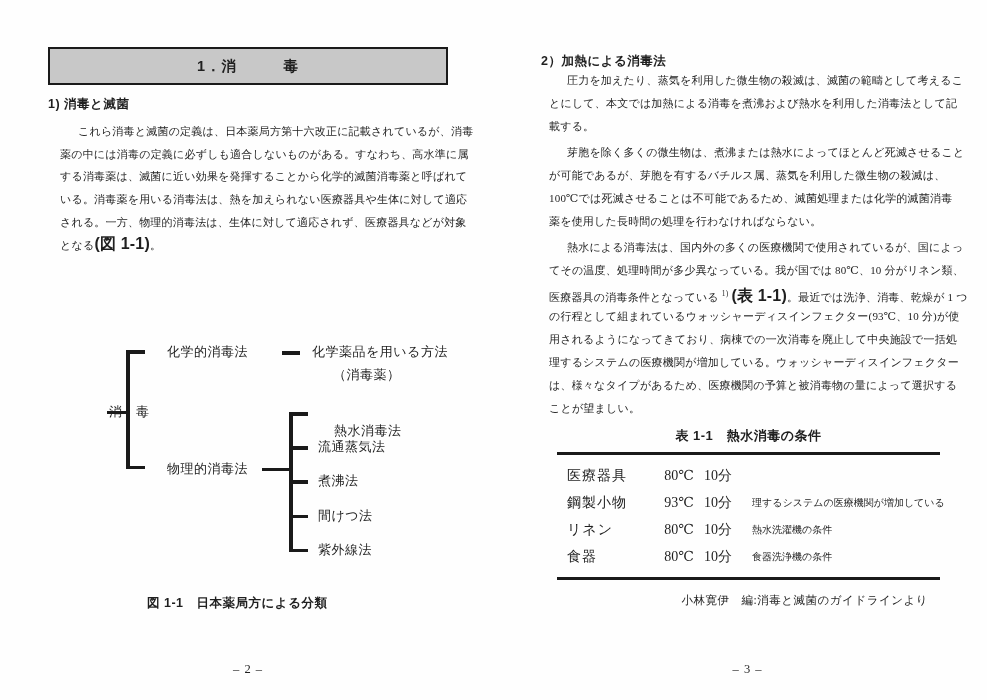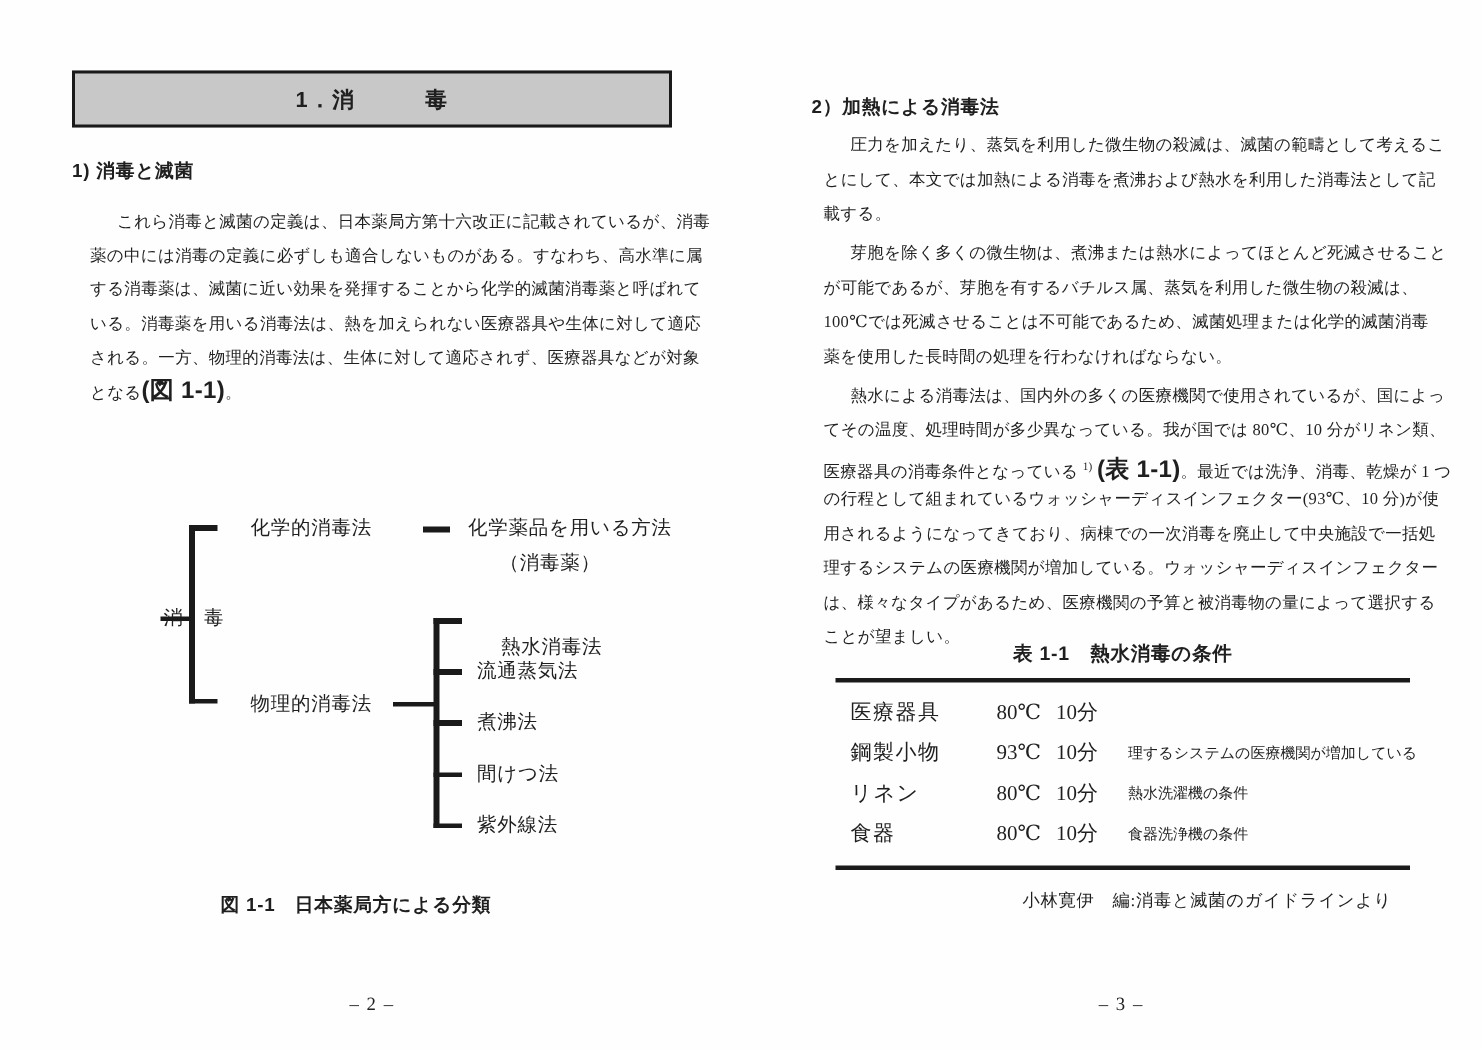--- a/index.html
+++ b/index.html
@@ -16,26 +16,26 @@
 
   
   .title-box{
     position:absolute; left:48px; top:47px; width:400px; height:38px;
     background:var(--title-box-bg,#c8c8c8);
     border:2px solid var(--line,#1a1a1a);
     display:flex; align-items:center; justify-content:center;
     font-weight:bold; font-size:14.5px; letter-spacing:1px;
   }
   .heading{
-    position:absolute; font-weight:bold; font-size:12.5px; letter-spacing:.5px;margin-top:10px;
+    position:absolute; font-weight:bold; font-size:12.5px; letter-spacing:.5px;
   }
   .heading-left{ left:48px; top:96px; }
   .heading-right{ left:541px; top:53px; }
 
-  .body-block{ position:absolute; font-size:11px; letter-spacing:.2px;margin-top:17px; }
+  .body-block{ position:absolute; font-size:11px; letter-spacing:.2px; }
   .body-left{ left:60px; top:120px; width:398px; }
   .body-right{ left:549px; top:69px; width:410px; }
   .bline{ white-space:nowrap; }
   .body-left  .bline{ height:22.7px; line-height:22.7px; }
   .body-right .bline{ height:23px;  line-height:23px; }
   .bline.ind{ padding-left:18px; }
   .body-left  .para{ margin-bottom:2px; }
   .body-right .para{ margin-bottom:3px; }
   .bseg{
     font-family:"Liberation Sans","DejaVu Sans",sans-serif;

